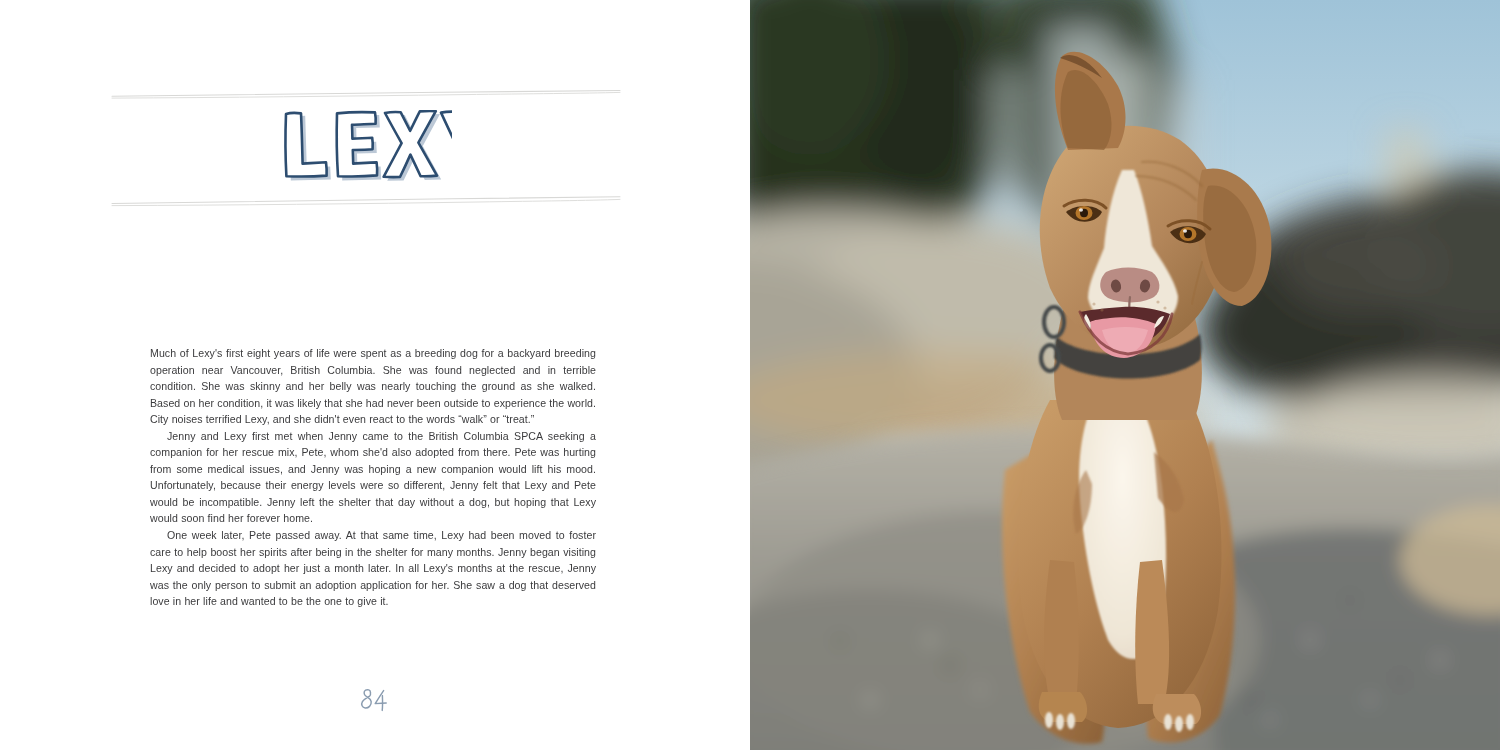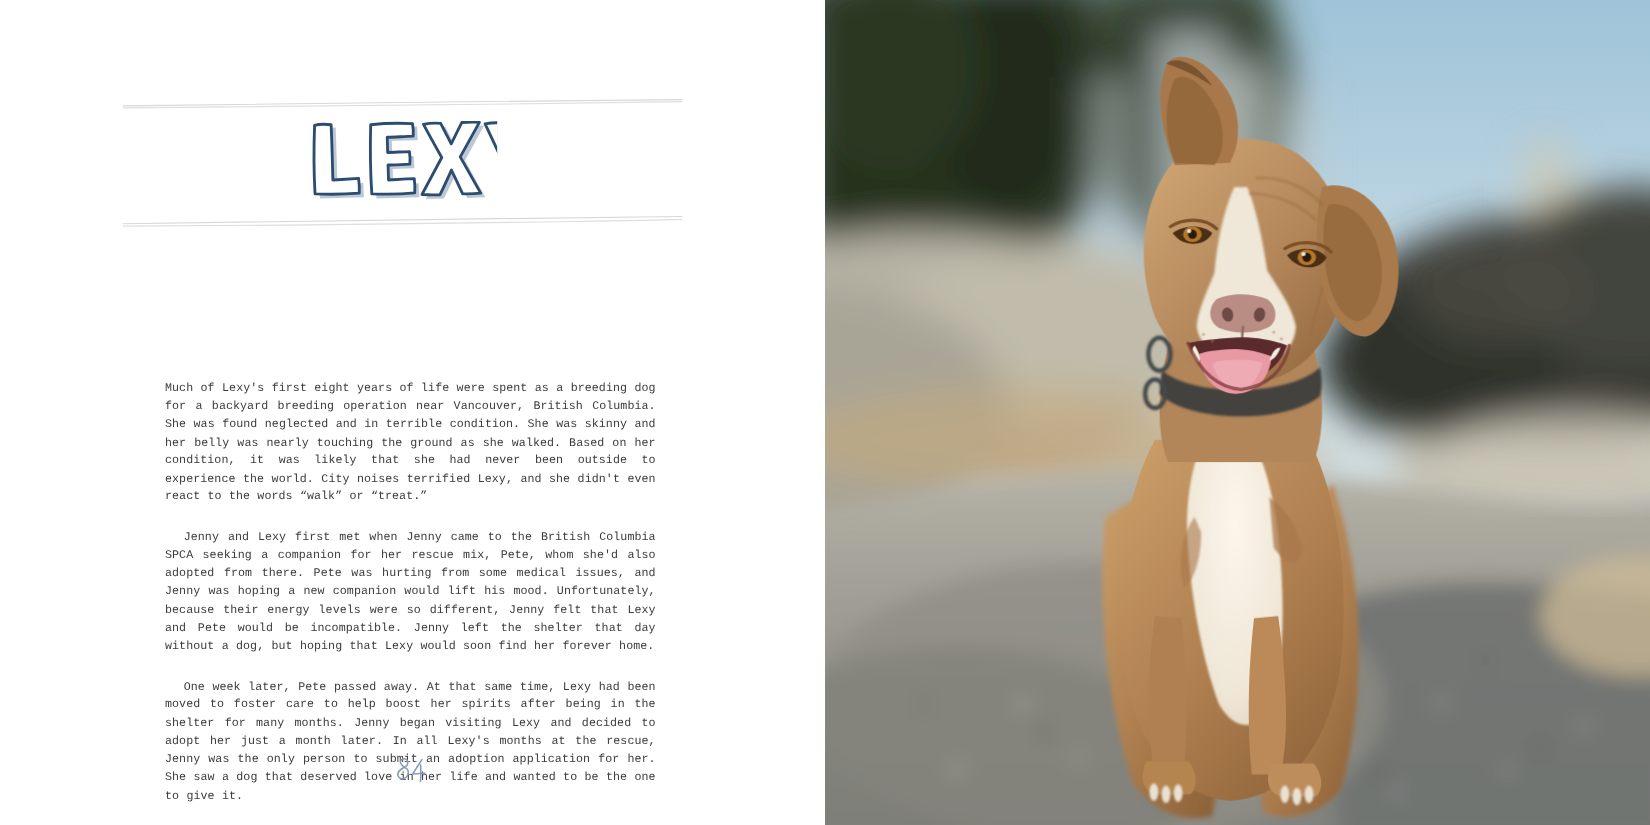--- a/index.html
+++ b/index.html
@@ -65,23 +65,22 @@
   }
   #body-copy p {
     margin: 0;
     font-size: 10.6px;
     line-height: 16.55px;
     color: #3b3b3d;
     text-align: justify;
     text-justify: inter-word;
     letter-spacing: 0.005em;
     word-spacing: 0.02em;
-    font-family: Liberation Mono, monospace;
-  }
-  #body-copy p + p { text-indent: 17px; margin-top: 20px; }
+  }
+  #body-copy p + p { text-indent: 17px; }
 
   
   #folio {
     position: absolute;
     left: 0;
     top: 688px;
     width: 750px;
     text-align: center;
   }
   #folio svg { display: inline-block; }

